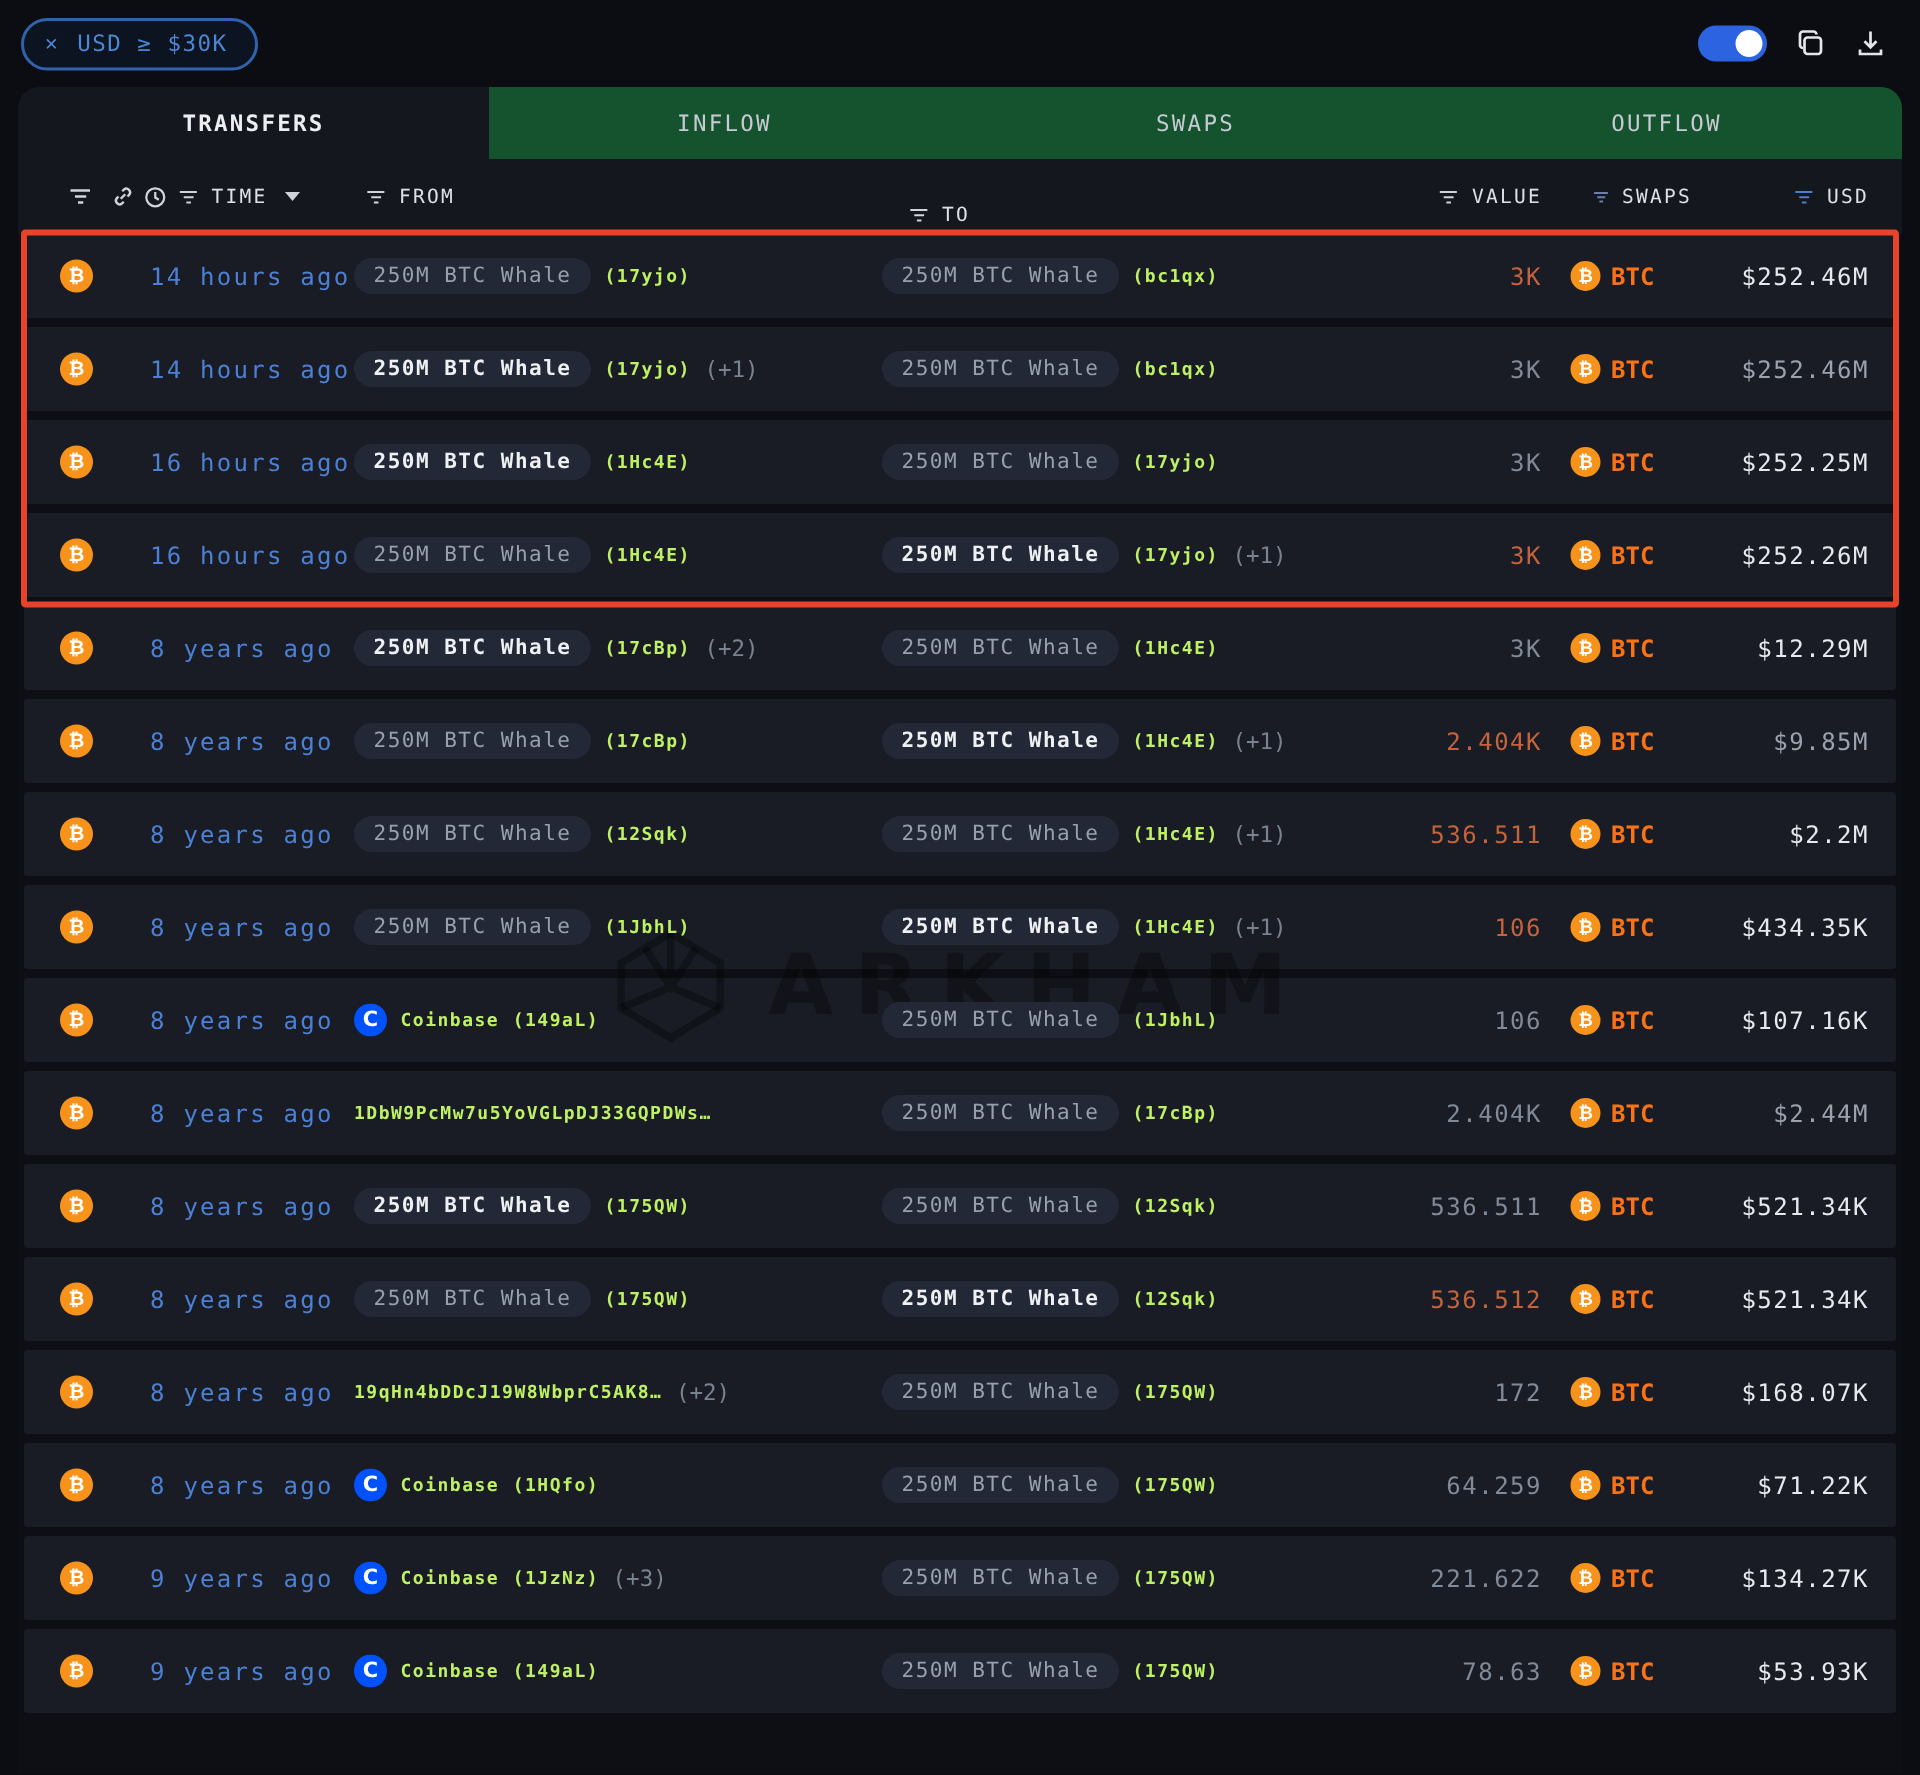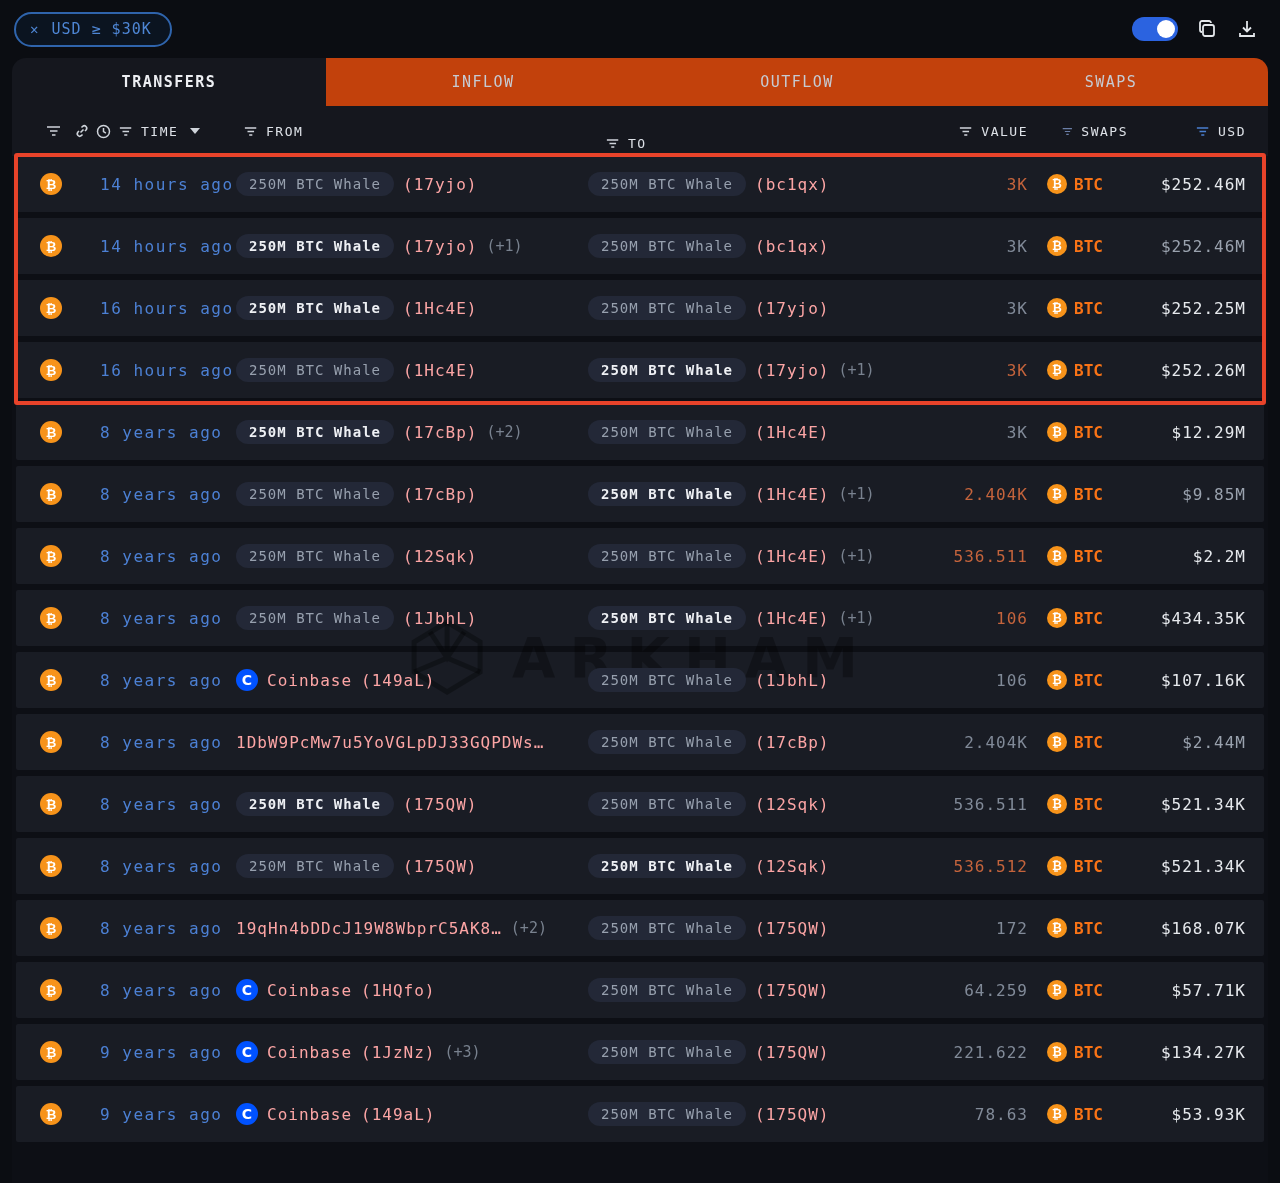--- a/index.html
+++ b/index.html
@@ -18,21 +18,21 @@
   .toggle .knob { position:absolute; right:3px; top:3px; width:18px; height:18px; border-radius:50%; background:#fff; }
   .icon-btn { display:inline-flex; cursor:pointer; }
 
   
   .panel { position:absolute; left:12px; top:58px; width:1256px; height:1125px;
     background:#15171e; border-radius:14px 14px 0 0; }
 
   
   .tabs { display:grid; grid-template-columns:repeat(4,1fr); height:48px; border-radius:14px 14px 0 0; overflow:hidden; }
   .tab { display:flex; align-items:center; justify-content:center; font-size:15px; letter-spacing:1.5px;
-    color:#c6cbd3; background:#c2410c; cursor:pointer; }
+    color:#c6cbd3; background:#14532d; cursor:pointer; }
   .tab.active { background:transparent; color:#eceef2;font-weight:bold; }
 
   
   .thead { display:grid; grid-template-columns:44px 152px 352px 328px 120px 92px 136px;
     height:50px; align-items:center; padding-left:24px; width:1248px; margin:0 4px; }
   .th { display:flex; align-items:center; gap:8px; color:#dde1e7; font-size:13px; letter-spacing:1.5px; }
   .th.right { justify-content:flex-end; }
   .th.pad-r { padding-right:8px; }
   .th.pad-r2 { padding-right:18px; }
   .th.pad-l { padding-left:26px; }
@@ -45,21 +45,21 @@
   .row { display:grid; grid-template-columns:44px 152px 352px 328px 120px 92px 136px;
     align-items:center; height:56px; margin-bottom:6px; padding-left:24px; background:#191c24; border-radius:2px; }
   .cell { position:relative; z-index:2; display:flex; align-items:center; min-width:0; }
   .cell.right { justify-content:flex-end; }
   .chain-ic { width:22px; height:22px; border-radius:50%; background:#f7931a; color:#fff; font-weight:bold;
     display:flex; align-items:center; justify-content:center; font-size:13px; font-family:"DejaVu Sans",sans-serif; }
   .time { color:#4c80d4; font-size:16px; letter-spacing:1.5px; padding-left:16px; white-space:nowrap; }
   .party { gap:9px; white-space:nowrap; overflow:hidden; }
   .pill { background:#232837; border-radius:14px; padding:4px 13px; color:#97a0ae; font-size:14px; letter-spacing:1px; }
   .pill.emph { color:#eef0f4; font-weight:bold; }
-  .addr { color:#fca5a5; font-weight:normal; font-size:16px; letter-spacing:1px; }
+  .addr { color:#bef264; font-weight:bold; font-size:12px; letter-spacing:1px; }
   .extra { color:#79828f; font-size:15px; }
   .cb-ic { width:22px; height:22px; border-radius:50%; background:#0052ff; color:#fff; font-weight:bold;
     display:flex; align-items:center; justify-content:center; font-size:14px; flex:0 0 22px; font-family:"DejaVu Sans",sans-serif; }
   .val { font-size:16px; letter-spacing:1px; color:#818a98; padding-right:8px; }
   .val.hot { color:#c5643c; }
   .token { gap:7px; padding-left:11px; }
   .tok-ic { width:20px; height:20px; border-radius:50%; background:#f7931a; color:#fff; font-weight:bold;
     display:flex; align-items:center; justify-content:center; font-size:12px; font-family:"DejaVu Sans",sans-serif; }
   .tok-lbl { color:#f97316; font-weight:bold; font-size:16px; }
   .usd { font-size:16px; letter-spacing:1px; color:#e6e9ed; padding-right:18px; }
@@ -101,22 +101,22 @@
         <path d="M4 15v3h14v-3"></path>
       </svg>
     </span>
   </div>
 </div>
 
 <div class="panel">
   <div class="tabs" id="tabs">
       <div class="tab active">TRANSFERS</div>
       <div class="tab">INFLOW</div>
+      <div class="tab">SWAPS</div>
       <div class="tab">OUTFLOW</div>
-      <div class="tab">SWAPS</div>
     </div>
 
   <div class="thead">
     <div class="h-icons">
       <span>
         <svg width="16" height="12" viewBox="0 0 16 12" stroke="#cfd4db" stroke-width="1.7">
             <path d="M1 2h13M4 6h7.5M6 10h3.5"></path>
           </svg>
       </span>
       <span>
@@ -449,21 +449,21 @@
         </div>
         <div class="cell party">
           <span class="pill">250M BTC Whale</span>
           <span class="addr">(175QW)</span>
         </div>
         <div class="cell right val">64.259</div>
         <div class="cell token">
           <span class="tok-ic">₿</span>
           <span class="tok-lbl">BTC</span>
         </div>
-        <div class="cell right usd">$57.71K</div>
+        <div class="cell right usd">$71.22K</div>
       </div>
       <div class="row">
         <div class="cell">
           <span class="chain-ic">₿</span>
         </div>
         <div class="cell time">9 years ago</div>
         <div class="cell party">
           <span class="cb-ic">C</span>
           <span class="addr">Coinbase</span>
           <span class="addr">(1JzNz)</span>

